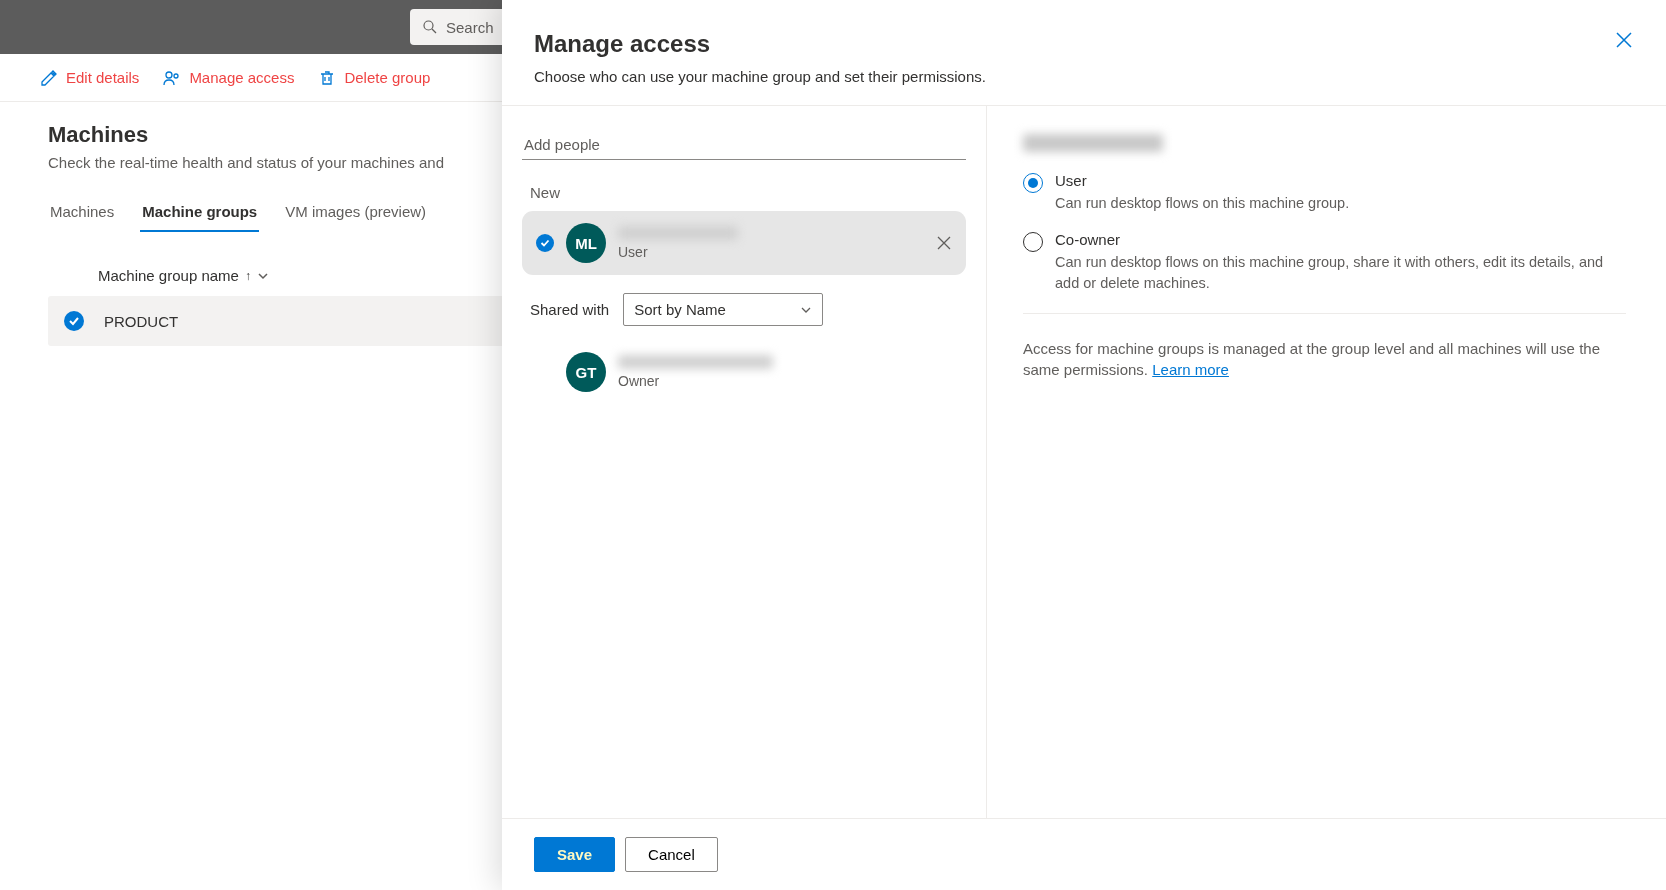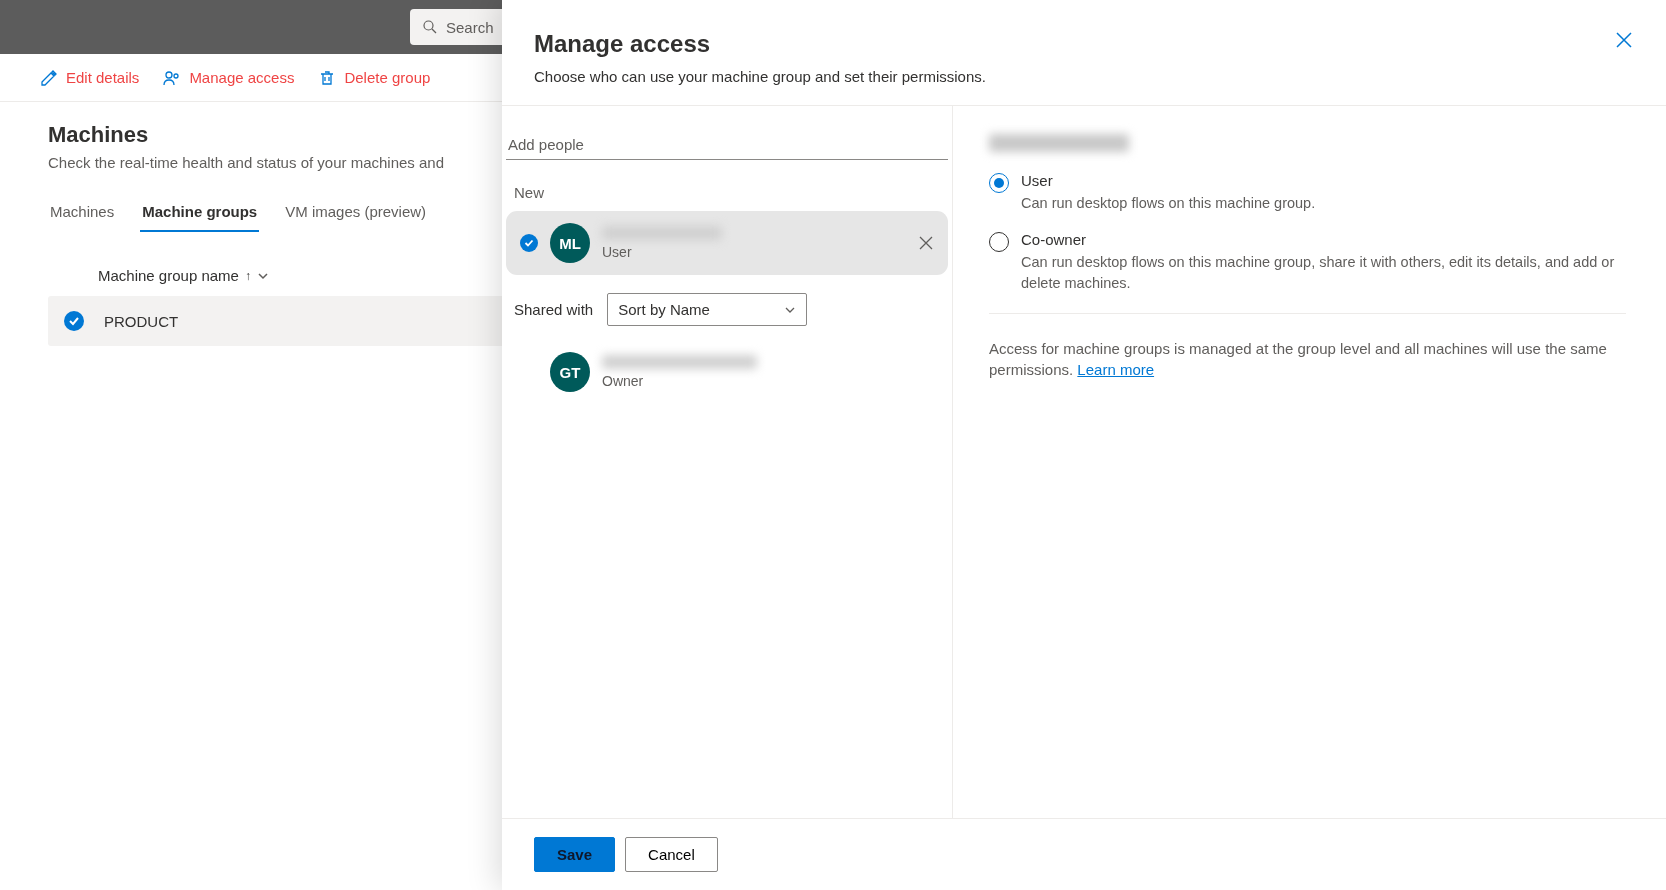--- a/index.html
+++ b/index.html
@@ -136,23 +136,23 @@
       cursor: pointer;
       color: #0078d4;
     }
 
     .panel-body {
       flex: 1;
       display: flex;
       overflow: auto;
     }
     .panel-left {
-      width: 451px;
+      width: 485px;
       border-right: 1px solid #edebe9;
-      padding: 24px 4px;
+      padding: 24px 20px;
     }
     .panel-right {
       flex: 1;
       padding: 28px 40px 28px 36px;
     }
 
     .add-people-input {
       width: 100%;
       border: none;
       border-bottom: 1px solid #8a8886;
@@ -275,21 +275,21 @@
       font-size: 15px;
       border-radius: 2px;
       cursor: pointer;
       border: 1px solid #8a8886;
       background: #fff;
       font-family: inherit;
     }
     .btn.primary {
       background: #0078d4;
       border-color: #0078d4;
-      color: #0f172a;
+      color: #fef9c3;
       font-weight: 600;
     }
   </style>
 </head>
 <body>
 
 <div class="page-bg">
   <div class="top-bar">
     <div class="search-box">
       <svg class="search-icon-svg" viewBox="0 0 16 16">

